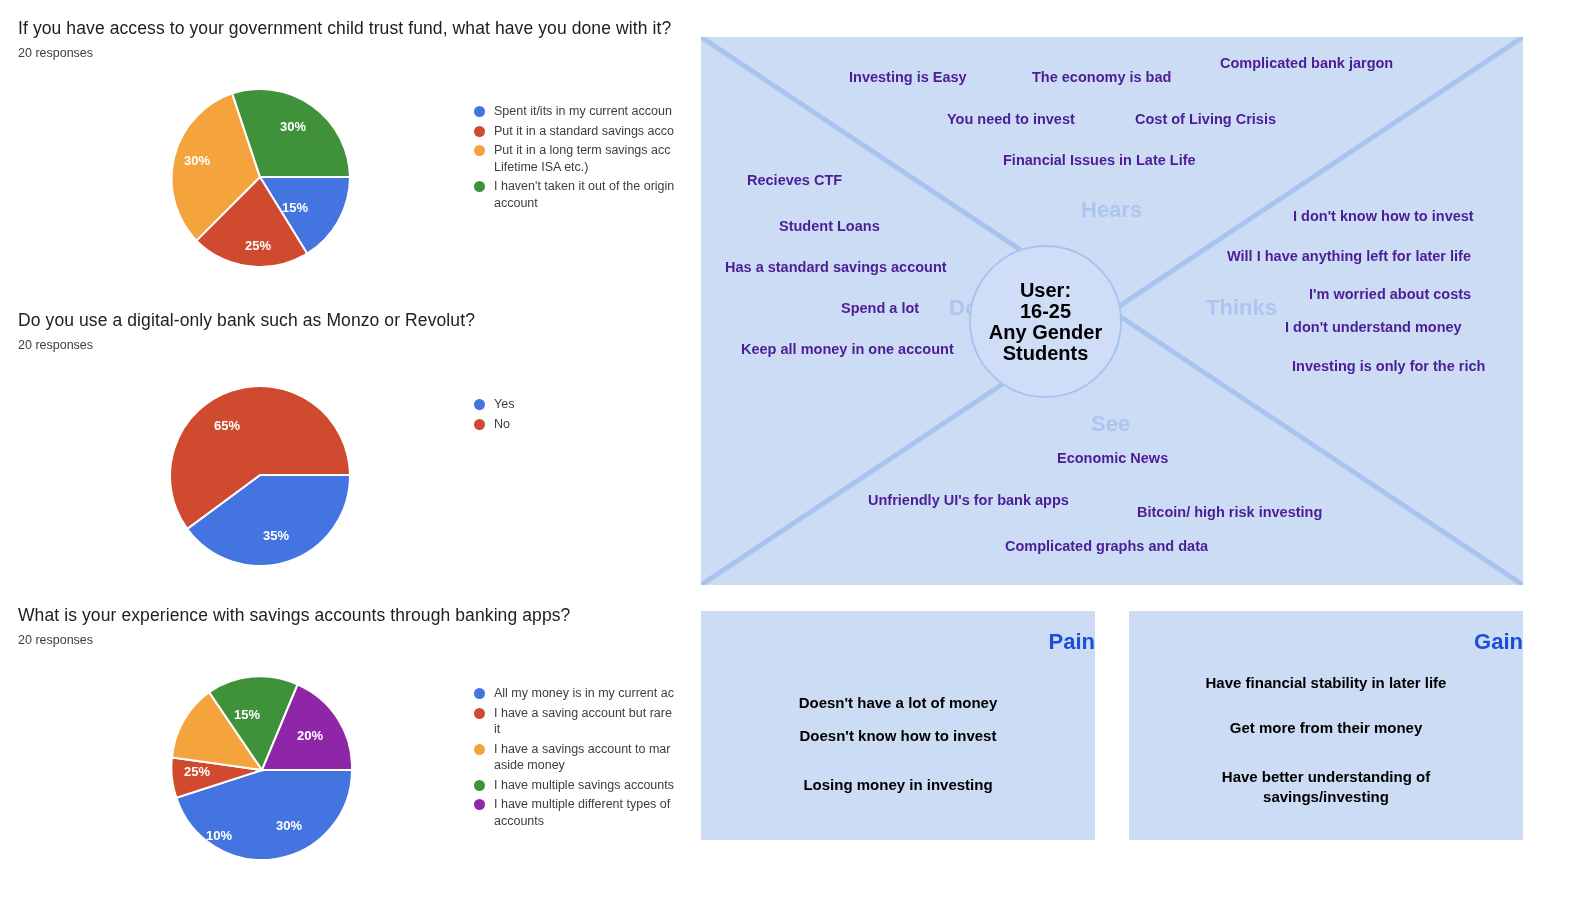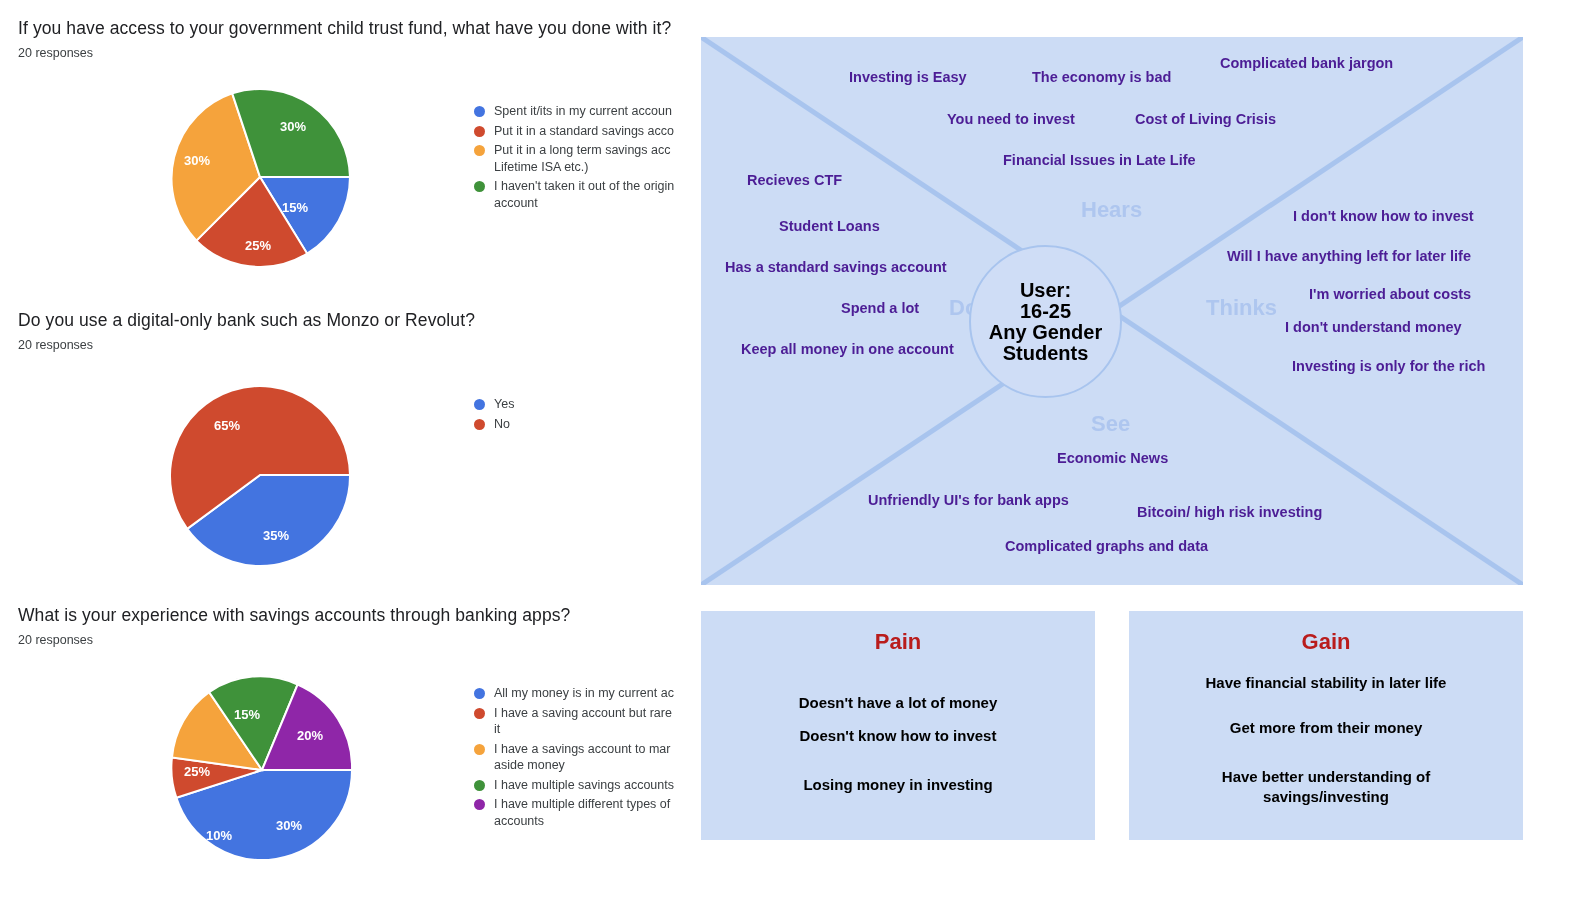--- a/index.html
+++ b/index.html
@@ -65,21 +65,21 @@
   }
   .center-text {
     font-size: 20px; font-weight: bold; color: #000; text-align: center;
     line-height: 21px;
   }
 
   
   .pg-box { position: absolute; background: #ccdcf5; }
   .pg-title {
     position: absolute; left: 0; right: 0; top: 18px;
-    text-align: center; font-size: 22px; font-weight: bold; color: #b91c1c;
+    text-align: right; font-size: 22px; font-weight: bold; color: #1d4ed8;
   }
   .pg-item {
     position: absolute; left: 0; right: 0;
     text-align: center; font-size: 15px; font-weight: bold; color: #000;
     line-height: 20px;
   }
 </style>
 </head>
 <body>
 

